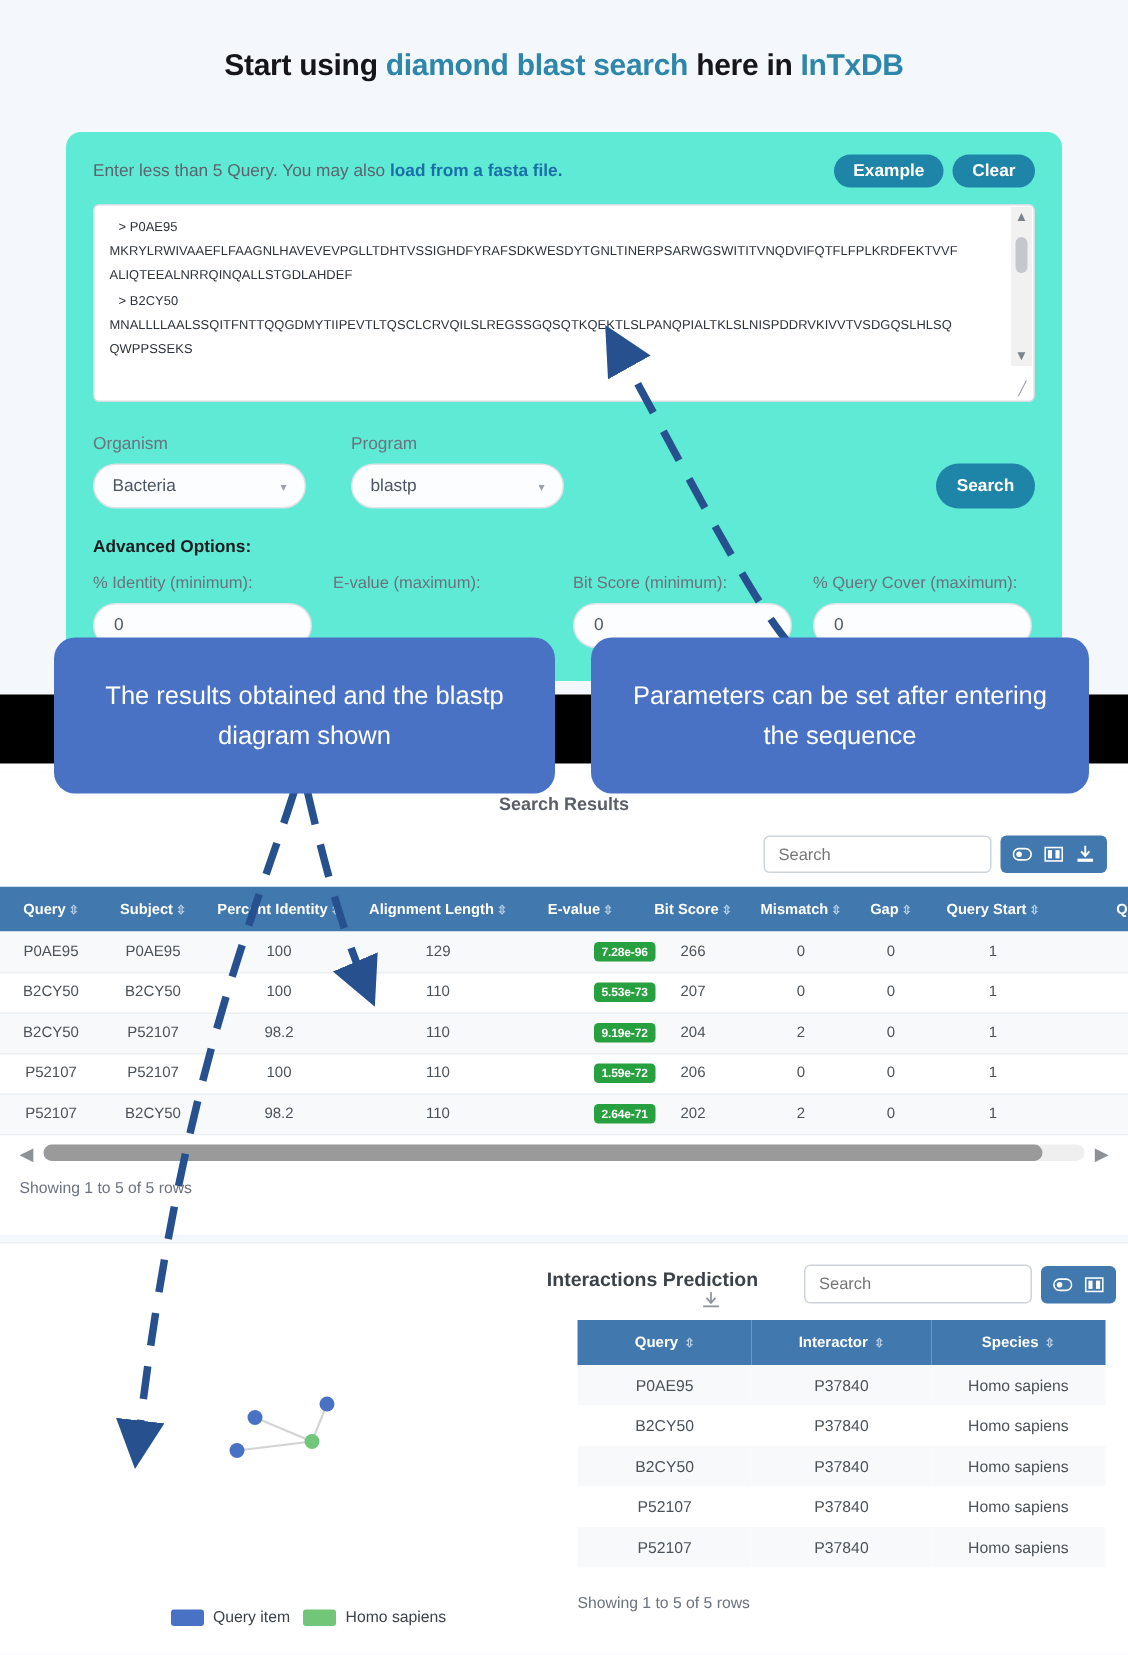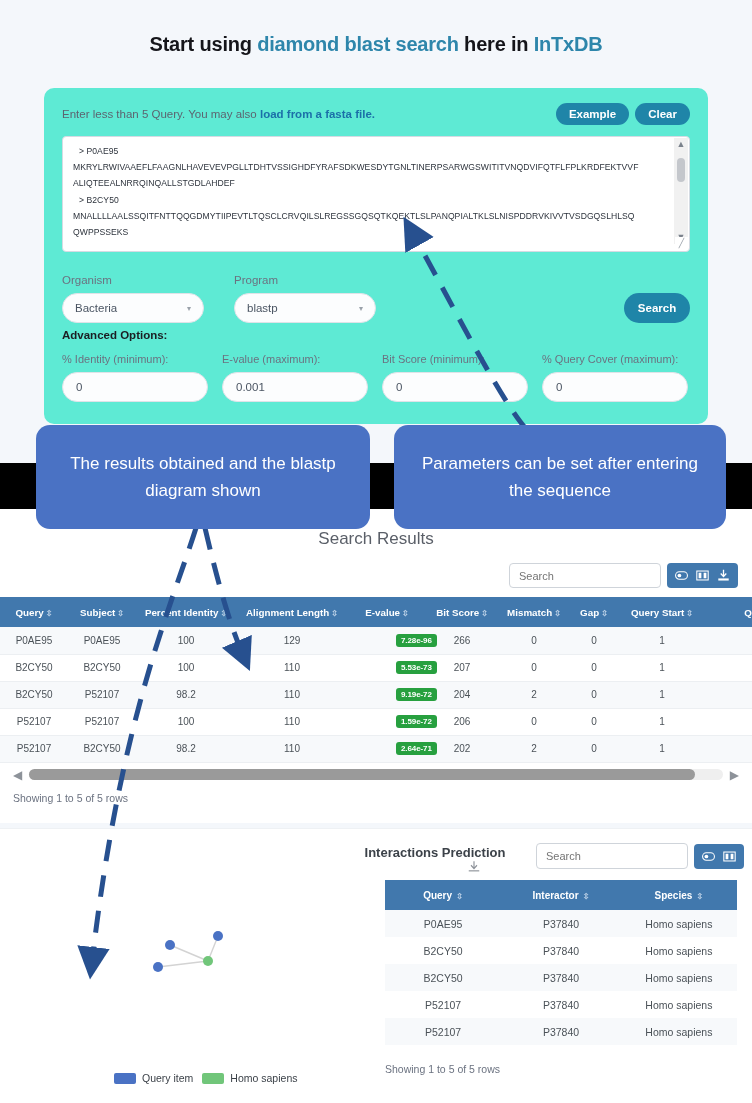--- a/index.html
+++ b/index.html
@@ -48,21 +48,21 @@
     padding: 5px 13px;
     cursor: pointer;
     font-family: inherit;
   }
 
   .seq-wrap {
     margin-top: 10px;
     background: #fff;
     border: 1px solid #d5dbe3;
     border-radius: 4px;
-    height: 116px;
+    height: 132px;
     position: relative;
     overflow: hidden;
   }
   .seq-text {
     padding: 6px 10px 0 10px;
     font-size: 8.6px;
     line-height: 16.2px;
     color: #2d333c;
     letter-spacing: 0.05px;
     white-space: nowrap;
@@ -106,21 +106,21 @@
     margin-left: auto;
     background: #1f85a8; color: #fff; border: none;
     border-radius: 16px;
     width: 66px; height: 30px;
     font-size: 11.5px; font-weight: bold; cursor: pointer;
     font-family: inherit;
   }
 
   .adv-title {
     font-size: 11.5px; font-weight: bold; color: #1b1d22;
-    margin-top: 6px;
+    margin-top: 20px;
   }
   .adv-row { display: flex; margin-top: 12px; gap: 14px; }
   .adv-field { width: 146px; }
   .adv-label { font-size: 11px; color: #6b7280; margin-bottom: 7px; white-space: nowrap; }
   .adv-input {
     width: 146px; height: 30px;
     border: 1px solid #dfe3e8; border-radius: 15px;
     background: #fcfdfe; padding: 0 13px;
     font-size: 11.5px; color: #4b5563;
     font-family: inherit;
@@ -148,21 +148,21 @@
     z-index: 6;
   }
   .callout-results { left: 36px; top: 425px; width: 334px; height: 104px; }
   .callout-params  { left: 394px; top: 425px; width: 332px; height: 104px; }
 
   .arrow-svg { position: absolute; left: 0; top: 0; z-index: 5; pointer-events: none; }
 
   
   .results-wrap { position: absolute; left: 0; top: 515px; width: 752px; background: #fff; height: 308px; }
   .section-title {
-    text-align: center; font-size: 17px; font-weight: normal;
+    text-align: center; font-size: 12px; font-weight: bold;
     color: #5a5f68; padding-top: 14px;
   }
   .tbl-toolbar {
     display: flex; justify-content: flex-end; align-items: center;
     padding: 14px 14px 0 0;
   }
   .tbl-search {
     width: 152px; height: 25px;
     border: 1px solid #cfd4da; border-radius: 4px;
     background: #fff; padding: 0 9px;
@@ -312,21 +312,20 @@
 
   <div class="adv-title">Advanced Options:</div>
 
   <div class="adv-row">
     <div class="adv-field">
       <div class="adv-label">% Identity (minimum):</div>
       <input class="adv-input" value="0" style="">
     </div>
     <div class="adv-field">
       <div class="adv-label">E-value (maximum):</div>
-      <input class="adv-input" value="0.001" style="">
     </div>
     <div class="adv-field">
       <div class="adv-label">Bit Score (minimum):</div>
       <input class="adv-input" value="0" style="">
     </div>
     <div class="adv-field">
       <div class="adv-label">% Query Cover (maximum):</div>
       <input class="adv-input" value="0" style="">
     </div>
   </div>

